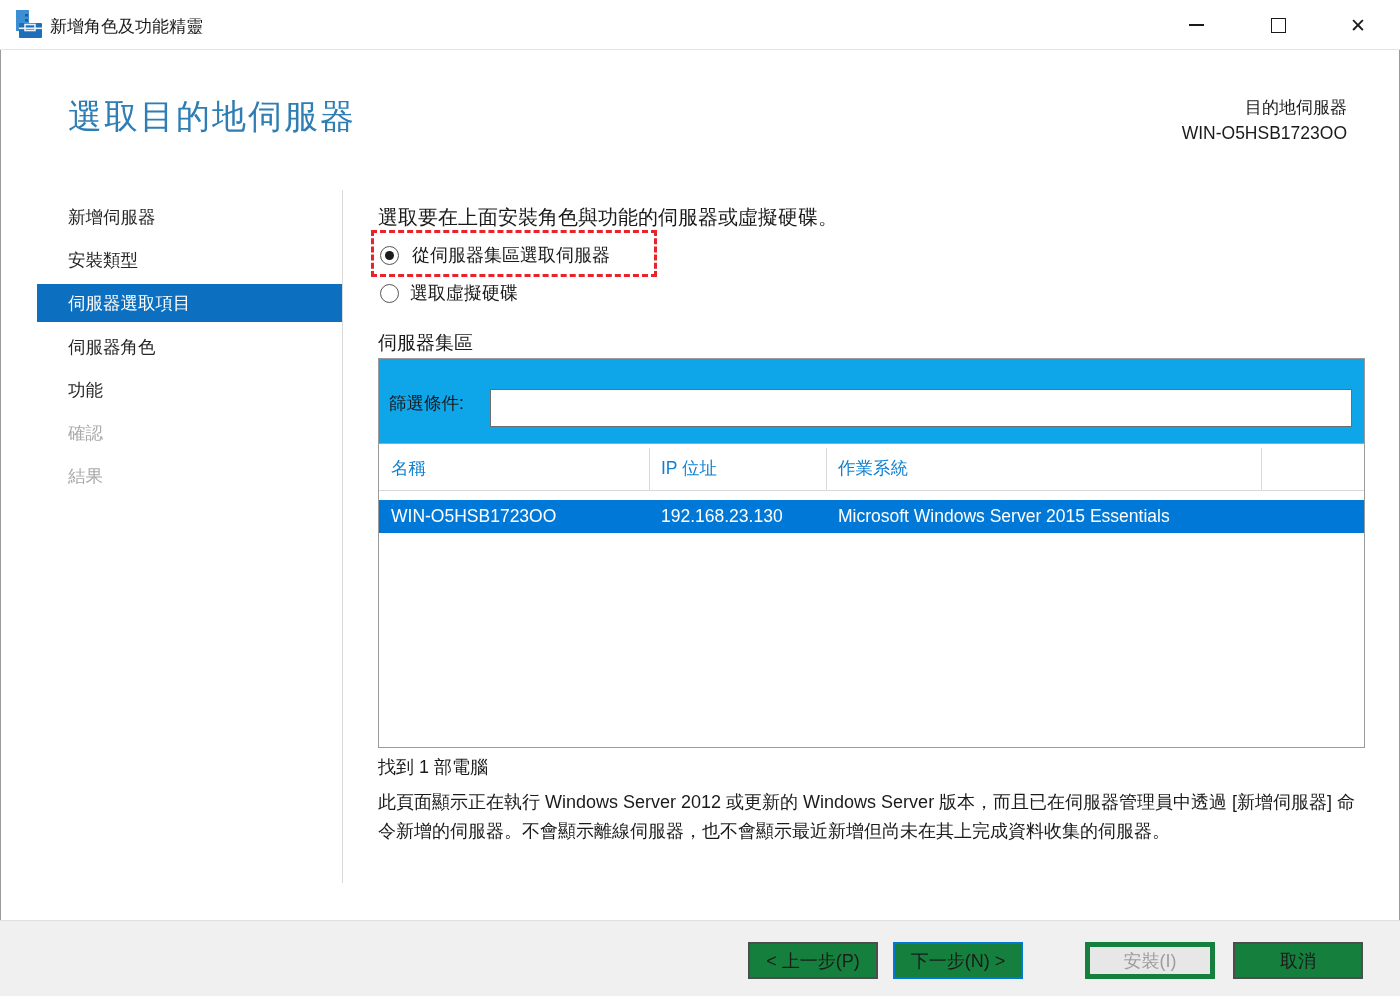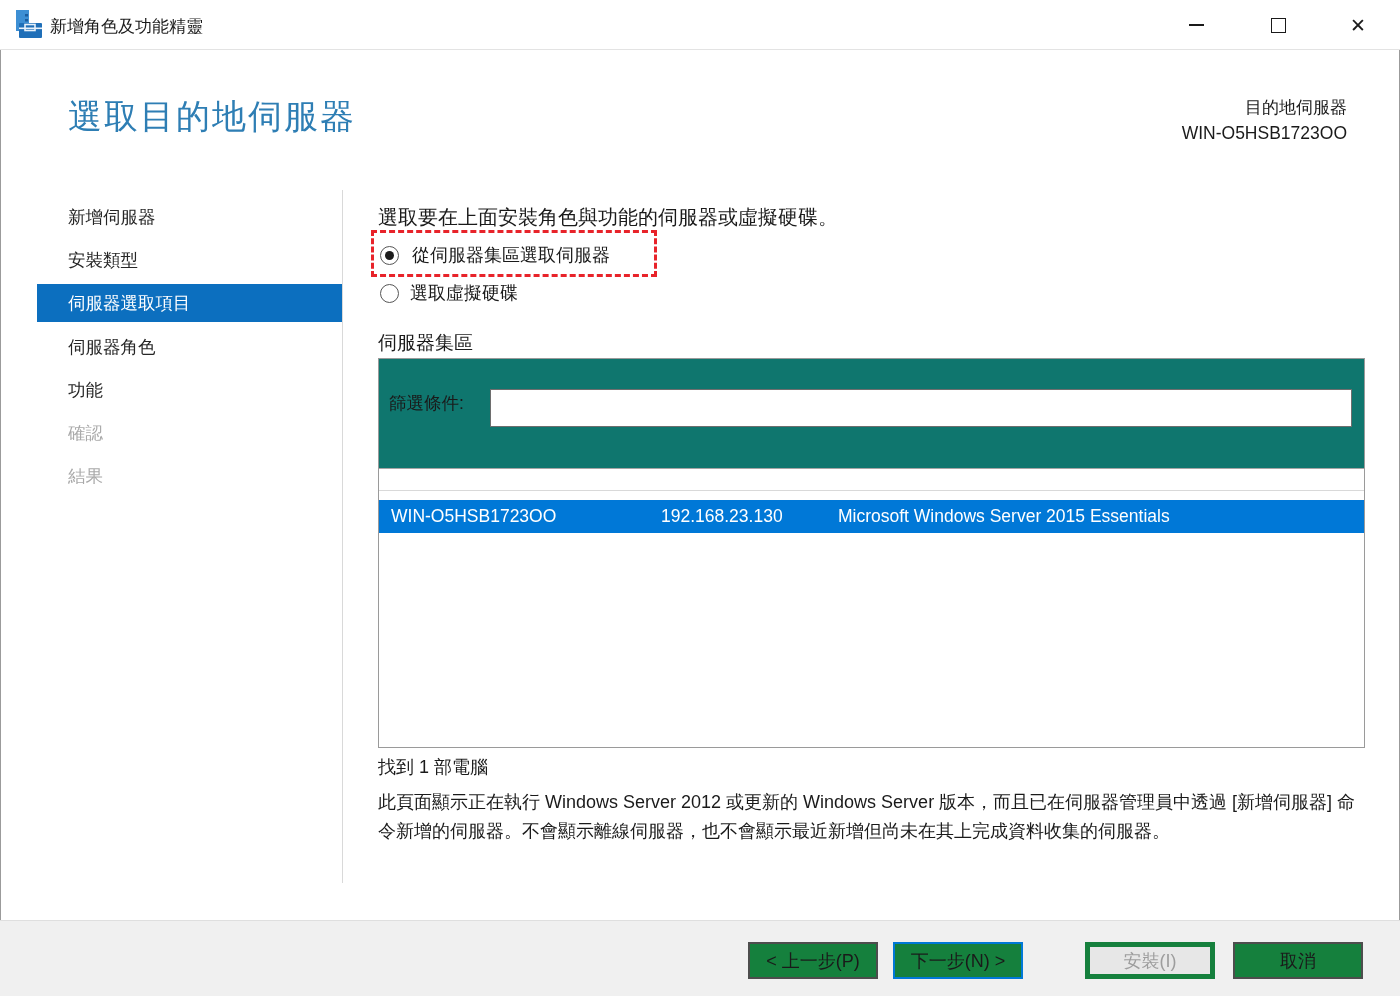--- a/index.html
+++ b/index.html
@@ -38,21 +38,21 @@
   .radio-row { left:380px; display:flex; align-items:center; gap:13px; }
   #radio-row-1 { top:243px; }
   #radio-row-2 { top:281px;gap:11px; }
   .radio-circle { width:19px; height:19px; border:1px solid #565656; border-radius:50%; background:#fff; display:flex; align-items:center; justify-content:center; flex:0 0 auto; }
   .radio-dot { width:9px; height:9px; border-radius:50%; background:#1c1c1c; }
   .radio-label { font-size:18px; }
 
   #pool-label { left:378px; top:330px; font-size:19px; }
 
   #pool-panel { left:378px; top:358px; width:987px; height:390px; border:1px solid #9a9a9a; background:#fff; }
-  #filter-area { left:0; top:0; width:985px; height:110px; background:#0f766e; border-bottom:1px solid #a5a5a5; }
+  #filter-area { left:0; top:0; width:985px; height:85px; background:#0ea5e9; border-bottom:1px solid #a5a5a5; }
   #filter-label { left:10px; top:32px; font-size:17.5px; }
   #filter-input { left:111px; top:30px; width:862px; height:38px; border:1px solid #6e6e6e; background:#fff; font-size:17px; padding:0 8px; font-family:inherit; outline:none; }
 
   #table-header { left:0; top:85px; width:985px; height:47px; background:#fff; }
   .hdr-cell { top:0; height:47px; display:flex; align-items:center; font-size:17.5px; color:#1080d0; padding-left:12px; }
   .hdr-sep { top:4px; width:1px; height:43px; background:#d9d9d9; }
   #hdr-underline { left:0; top:131px; width:985px; height:1px; background:#d9d9d9; }
 
   #table-row { left:0; top:141px; width:985px; height:33px; background:#0078d7; color:#fff; }
   .row-cell { top:0; height:33px; display:flex; align-items:center; font-size:17.5px; padding-left:12px; color:#fff; white-space:nowrap; }
@@ -127,20 +127,28 @@
   </div>
 
   <div id="pool-label" class="abs">伺服器集區</div>
 
   <div id="pool-panel" class="abs">
     <div id="filter-area" class="abs">
       <div id="filter-label" class="abs">篩選條件:</div>
       <input id="filter-input" class="abs" type="text" value="" style="">
     </div>
 
+    <div id="table-header" class="abs">
+      <div class="hdr-cell abs" style="left:0; width:270px;">名稱</div>
+      <div class="hdr-sep abs" style="left:270px;"></div>
+      <div class="hdr-cell abs" style="left:270px; width:177px;">IP 位址</div>
+      <div class="hdr-sep abs" style="left:447px;"></div>
+      <div class="hdr-cell abs" style="left:447px; width:435px;">作業系統</div>
+      <div class="hdr-sep abs" style="left:882px;"></div>
+    </div>
     <div id="hdr-underline" class="abs"></div>
 
     <div id="table-row" class="abs">
       <div class="row-cell abs" style="left:0; width:270px;">WIN-O5HSB1723OO</div>
       <div class="row-cell abs" style="left:270px; width:177px;">192.168.23.130</div>
       <div class="row-cell abs" style="left:447px; width:538px;">Microsoft Windows Server 2015 Essentials</div>
     </div>
   </div>
 
   <div id="found-text" class="abs">找到 1 部電腦</div>

